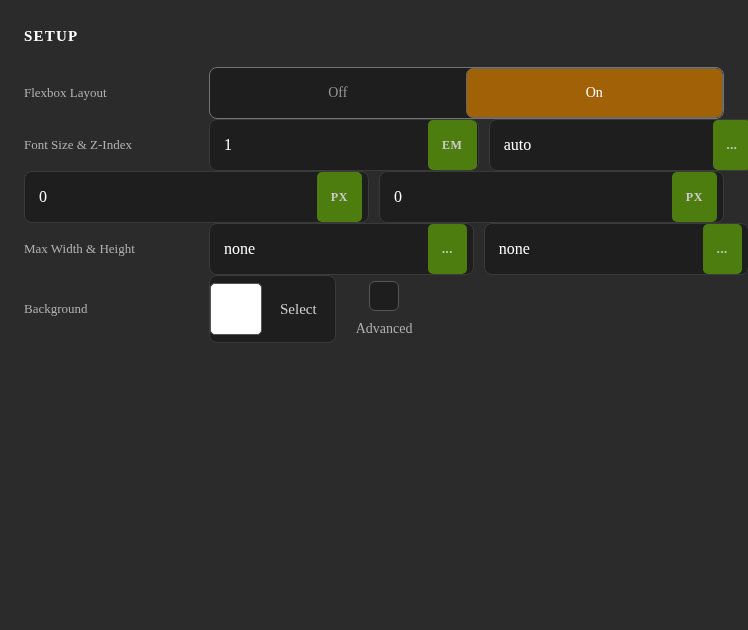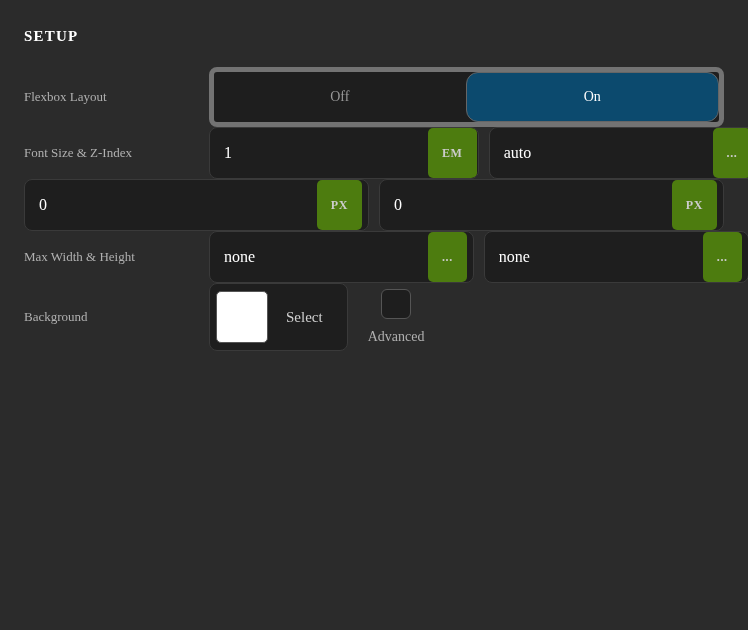--- a/index.html
+++ b/index.html
@@ -53,41 +53,41 @@
       gap: 10px;
       flex: 1;
     }
 
     
     .toggle-group {
       display: flex;
       background: #1e1e1e;
       border-radius: 8px;
       overflow: hidden;
-      border: 5px solid #737373;
+      border: 1px solid #737373;
       flex: 1;
     }
 
     .toggle-btn {
       flex: 1;
       padding: 16px 10px;
       font-size: 14px;
       color: #999;
       background: transparent;
       border: none;
       cursor: pointer;
       text-align: center;
       transition: background 0.15s;
     }
 
     .toggle-btn.active {
-      background: #0c4a6e;
+      background: #a16207;
       color: #ffffff;
       border: 1.5px solid #666;
-      border-radius: 12px;
+      border-radius: 7px;
     }
 
     
     .input-unit {
       display: flex;
       align-items: center;
       background: #1e1e1e;
       border-radius: 8px;
       border: 1px solid #3a3a3a;
       overflow: hidden;
@@ -123,21 +123,20 @@
     }
 
     
     .bg-select-btn {
       display: flex;
       align-items: center;
       background: #1e1e1e;
       border-radius: 8px;
       border: 1px solid #3a3a3a;
       overflow: hidden;
-      padding: 6px;
       cursor: pointer;
       gap: 0;
     }
 
     .bg-color-swatch {
       width: 52px;
       height: 52px;
       background: #ffffff;
       border-radius: 5px;
       border: 1px solid #555;

